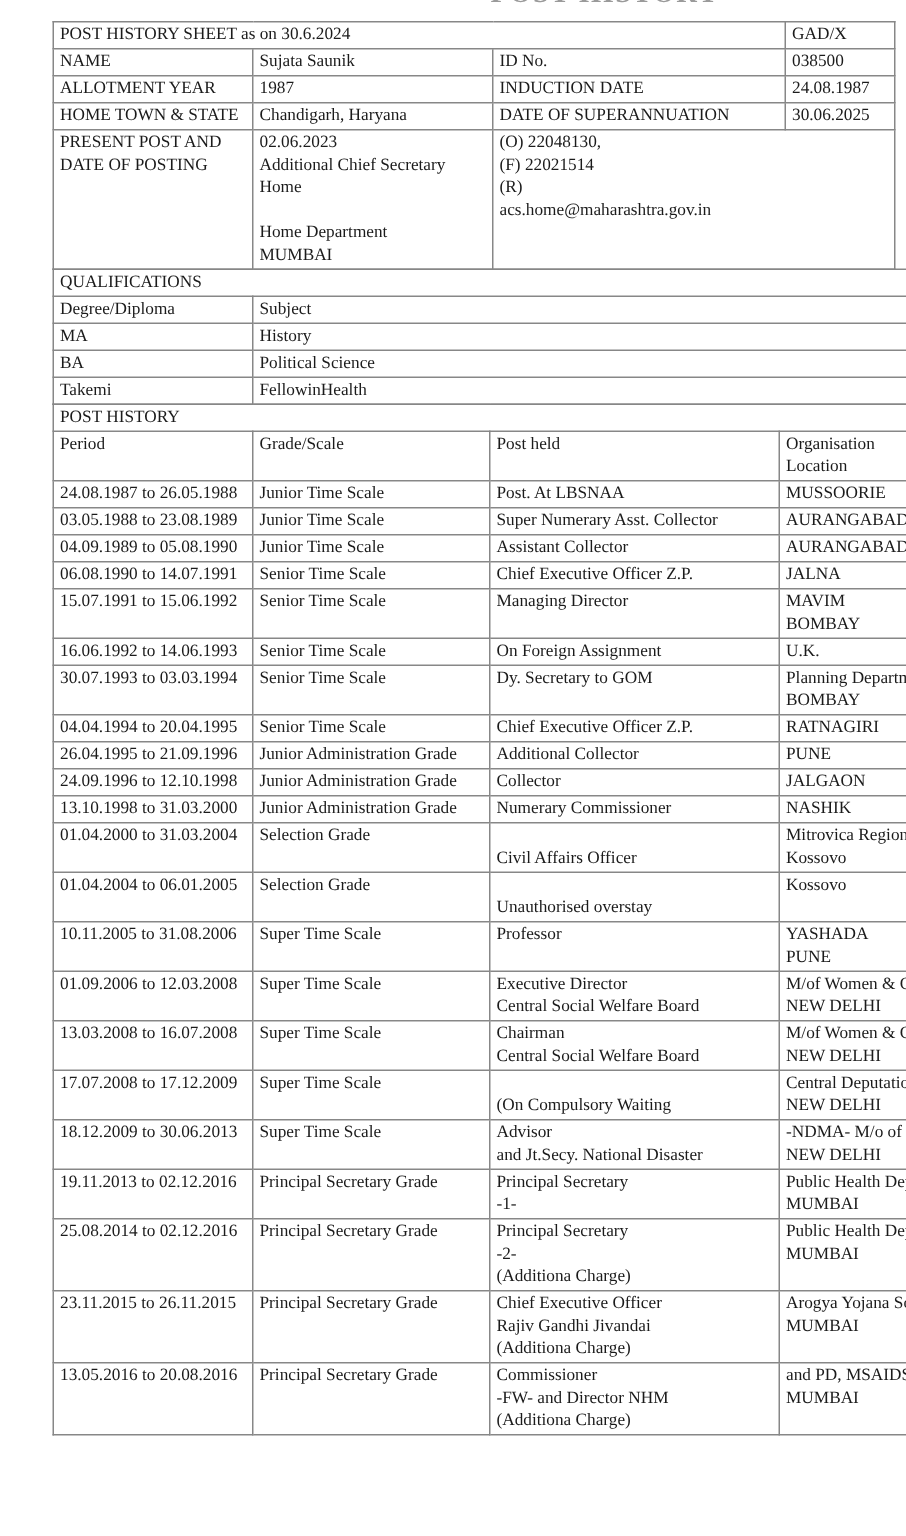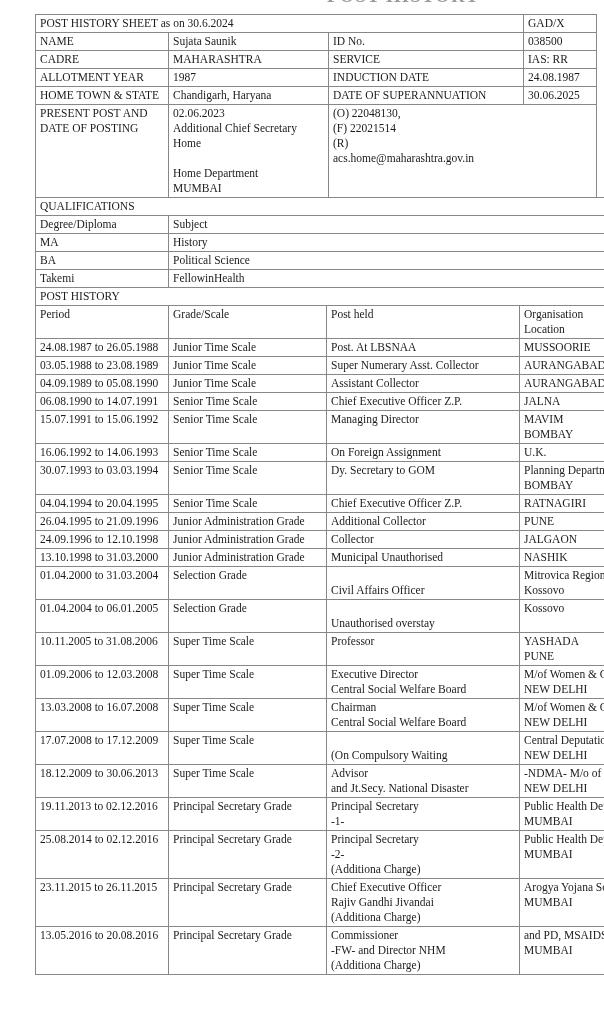--- a/index.html
+++ b/index.html
@@ -50,26 +50,20 @@
       </tr>
     </tbody>
     <tbody>
         <tr>
           <td class="b">NAME</td>
           <td>Sujata Saunik</td>
           <td class="b">ID No.</td>
           <td>038500</td>
         </tr>
         <tr>
-          <td class="b">CADRE</td>
-          <td>MAHARASHTRA</td>
-          <td class="b">SERVICE</td>
-          <td>IAS: RR</td>
-        </tr>
-        <tr>
           <td class="b">ALLOTMENT YEAR</td>
           <td>1987</td>
           <td class="b">INDUCTION DATE</td>
           <td>24.08.1987</td>
         </tr>
         <tr>
           <td class="b">HOME TOWN &amp; STATE</td>
           <td>Chandigarh, Haryana</td>
           <td class="b">DATE OF SUPERANNUATION</td>
           <td>30.06.2025</td>
@@ -200,21 +194,21 @@
         </tr>
         <tr>
           <td class="nowrap">24.09.1996 to 12.10.1998</td>
           <td>Junior Administration Grade</td>
           <td>Collector</td>
           <td>JALGAON</td>
         </tr>
         <tr>
           <td class="nowrap">13.10.1998 to 31.03.2000</td>
           <td>Junior Administration Grade</td>
-          <td>Municipal Unauthorised</td>
+          <td>Numerary Commissioner</td>
           <td>NASHIK</td>
         </tr>
         <tr>
           <td class="nowrap">01.04.2000 to 31.03.2004</td>
           <td>Selection Grade</td>
           <td>
 Civil Affairs Officer</td>
           <td>Mitrovica Region
 Kossovo</td>
         </tr>

